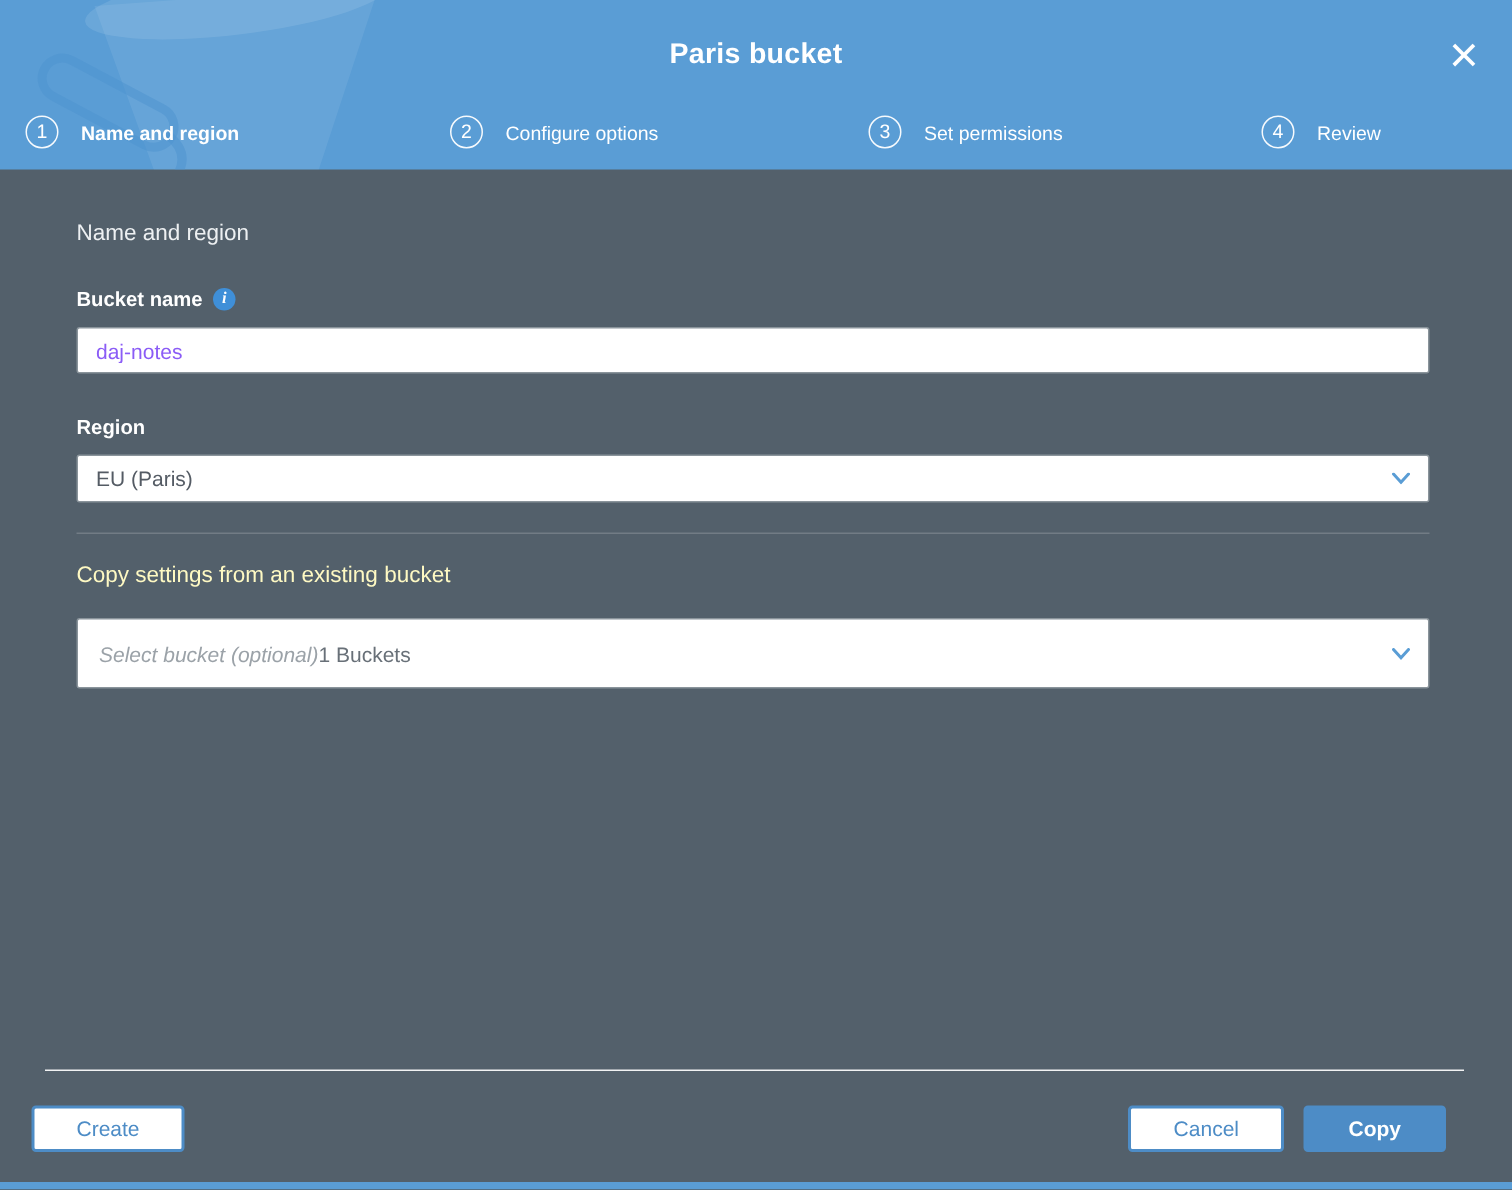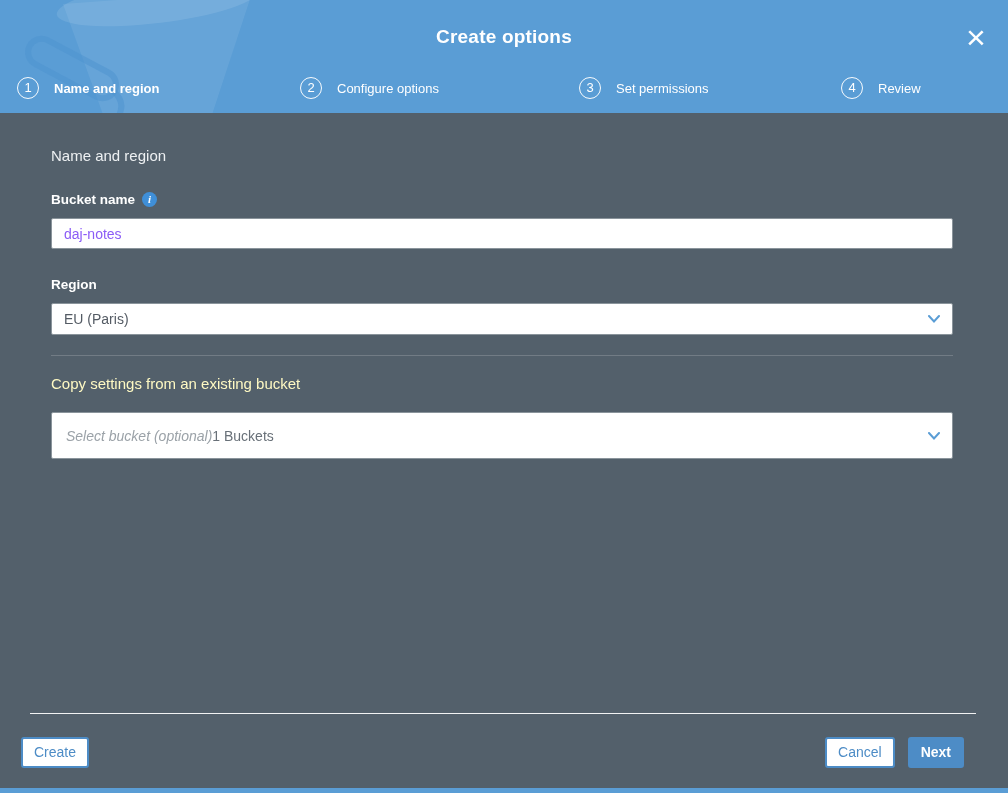--- a/index.html
+++ b/index.html
@@ -86,21 +86,21 @@
   }
   .placeholder-italic { font-style: italic; color: #9BA2A8; font-size: 14px; }
   .suffix-text { color: #687078; font-size: 14px; font-style: normal; }
 
   
   .footer-divider {
     position: absolute; left: 30px; top: 713px; width: 946px; height: 0;
     border-top: 1px solid rgba(255,255,255,0.92);
   }
   .btn {
-    display: inline-block; height: 31px; padding: 0 11px;
+    display: inline-block; height: 31px; padding: 0 28px;
     border: 2px solid #4D8CC6; border-radius: 3px;
     font-family: "Liberation Sans", sans-serif; font-size: 14px;
     line-height: 27px; cursor: pointer; white-space: nowrap;
   }
   .btn-outline { background: #ffffff; color: #4D8CC6; }
   .btn-primary { background: #4D8CC6; color: #ffffff; font-weight: 700; }
   .create-btn { position: absolute; left: 21px; top: 737px; }
   .footer-right { position: absolute; right: 44px; top: 737px; display: flex; gap: 13px; }
 
   .bottom-strip {
@@ -114,21 +114,21 @@
 <div class="header">
   <svg class="watermark" width="320" height="170" viewBox="0 0 320 170">
     <ellipse cx="170" cy="30" rx="102" ry="21" transform="rotate(-7 170 30)" fill="rgba(255,255,255,0.10)"></ellipse>
     <path d="M75 32 L265 18 L215 170 L125 170 Z" fill="rgba(255,255,255,0.08)"></path>
     <g fill="none" stroke="#4E94CF" stroke-opacity="0.55" stroke-width="6" stroke-linecap="round">
       <rect x="48" y="62" width="96" height="27" rx="13.5" transform="rotate(28 48 62)"></rect>
       <path d="M124 118 q 15 12 6 27"></path>
     </g>
   </svg>
 
-  <div class="modal-title">Create options</div>
+  <div class="modal-title">Paris bucket</div>
   <div class="close-btn">×</div>
 
   <div class="steps">
     <div class="step step-1 active">
       <div class="step-circle">1</div>
       <div class="step-label">Name and region</div>
     </div>
     <div class="step step-2">
       <div class="step-circle">2</div>
       <div class="step-label">Configure options</div>
@@ -172,16 +172,16 @@
     </svg>
   </div>
 </div>
 
 <div class="footer-divider"></div>
 
 <button class="btn btn-outline create-btn">Create</button>
 
 <div class="footer-right">
   <button class="btn btn-outline">Cancel</button>
-  <button class="btn btn-primary">Next</button>
+  <button class="btn btn-primary">Copy</button>
 </div>
 
 <div class="bottom-strip"></div>
 
 </body></html>

